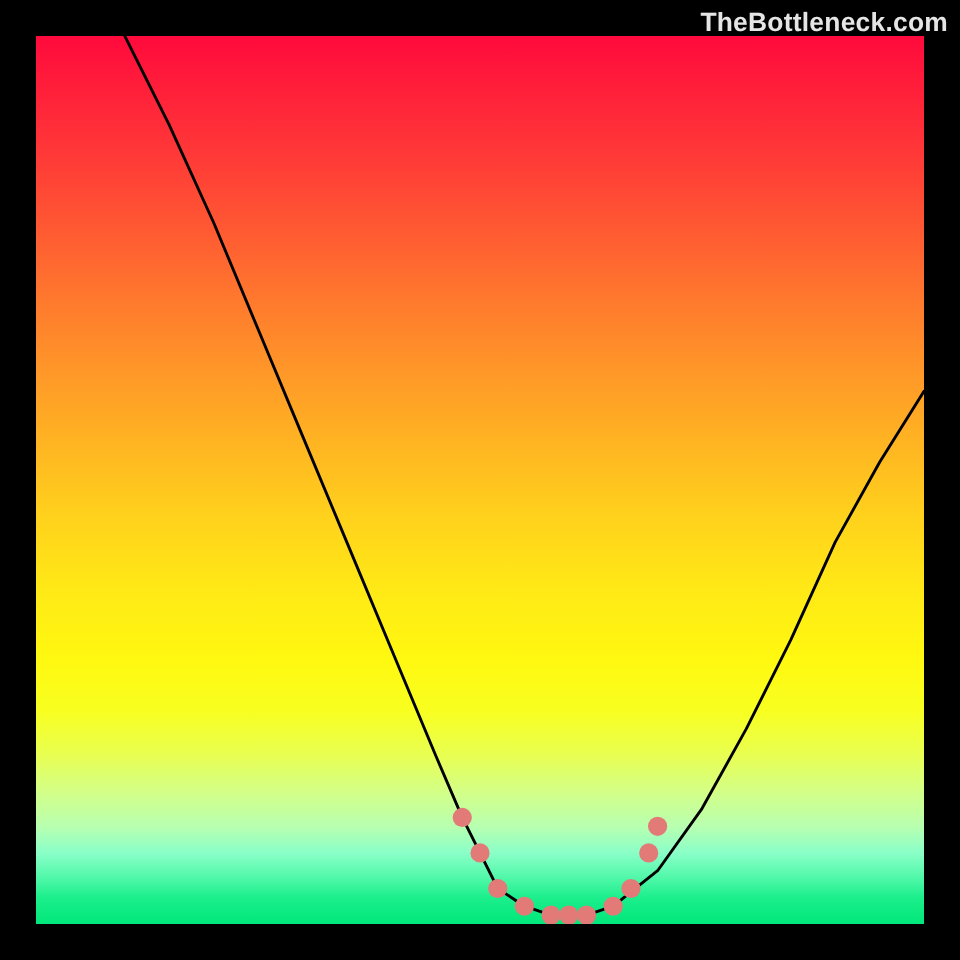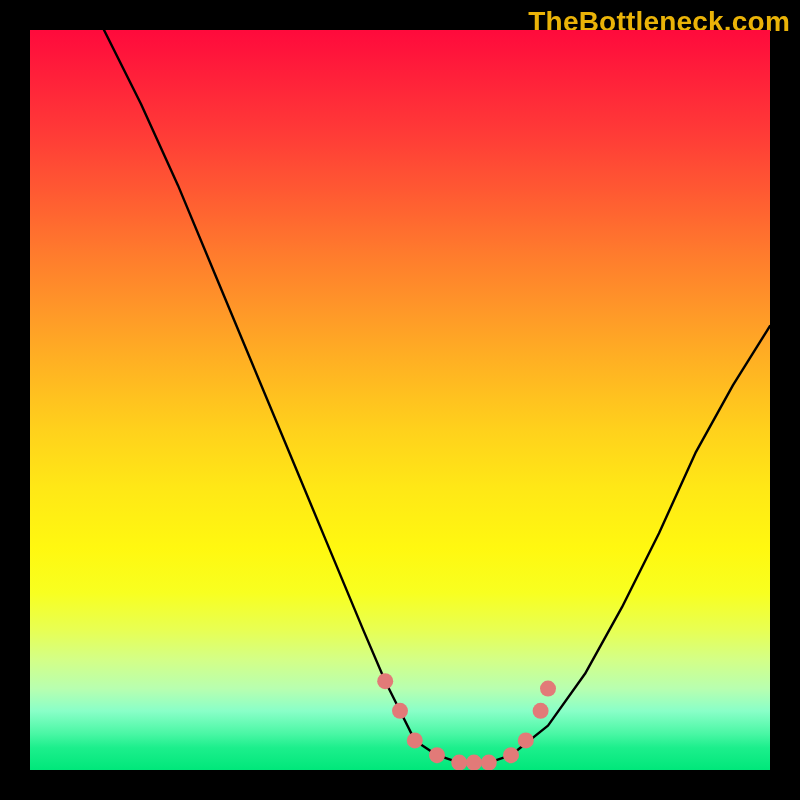--- a/index.html
+++ b/index.html
@@ -49,22 +49,22 @@
     position: absolute;
     left: 0;
     top: 0;
     width: 740px;
     height: 740px;
   }
   .watermark {
     position: absolute;
     top: 6px;
     right: 10px;
-    color: #eab308;
-    font-size: 28px;
+    color: #e5e5e5;
+    font-size: 22px;
     font-weight: 600;
     letter-spacing: 0.2px;
     user-select: none;
   }
 </style>
 </head>
 <body>
 
 <div class="frame">
   <div class="watermark">TheBottleneck.com</div>

